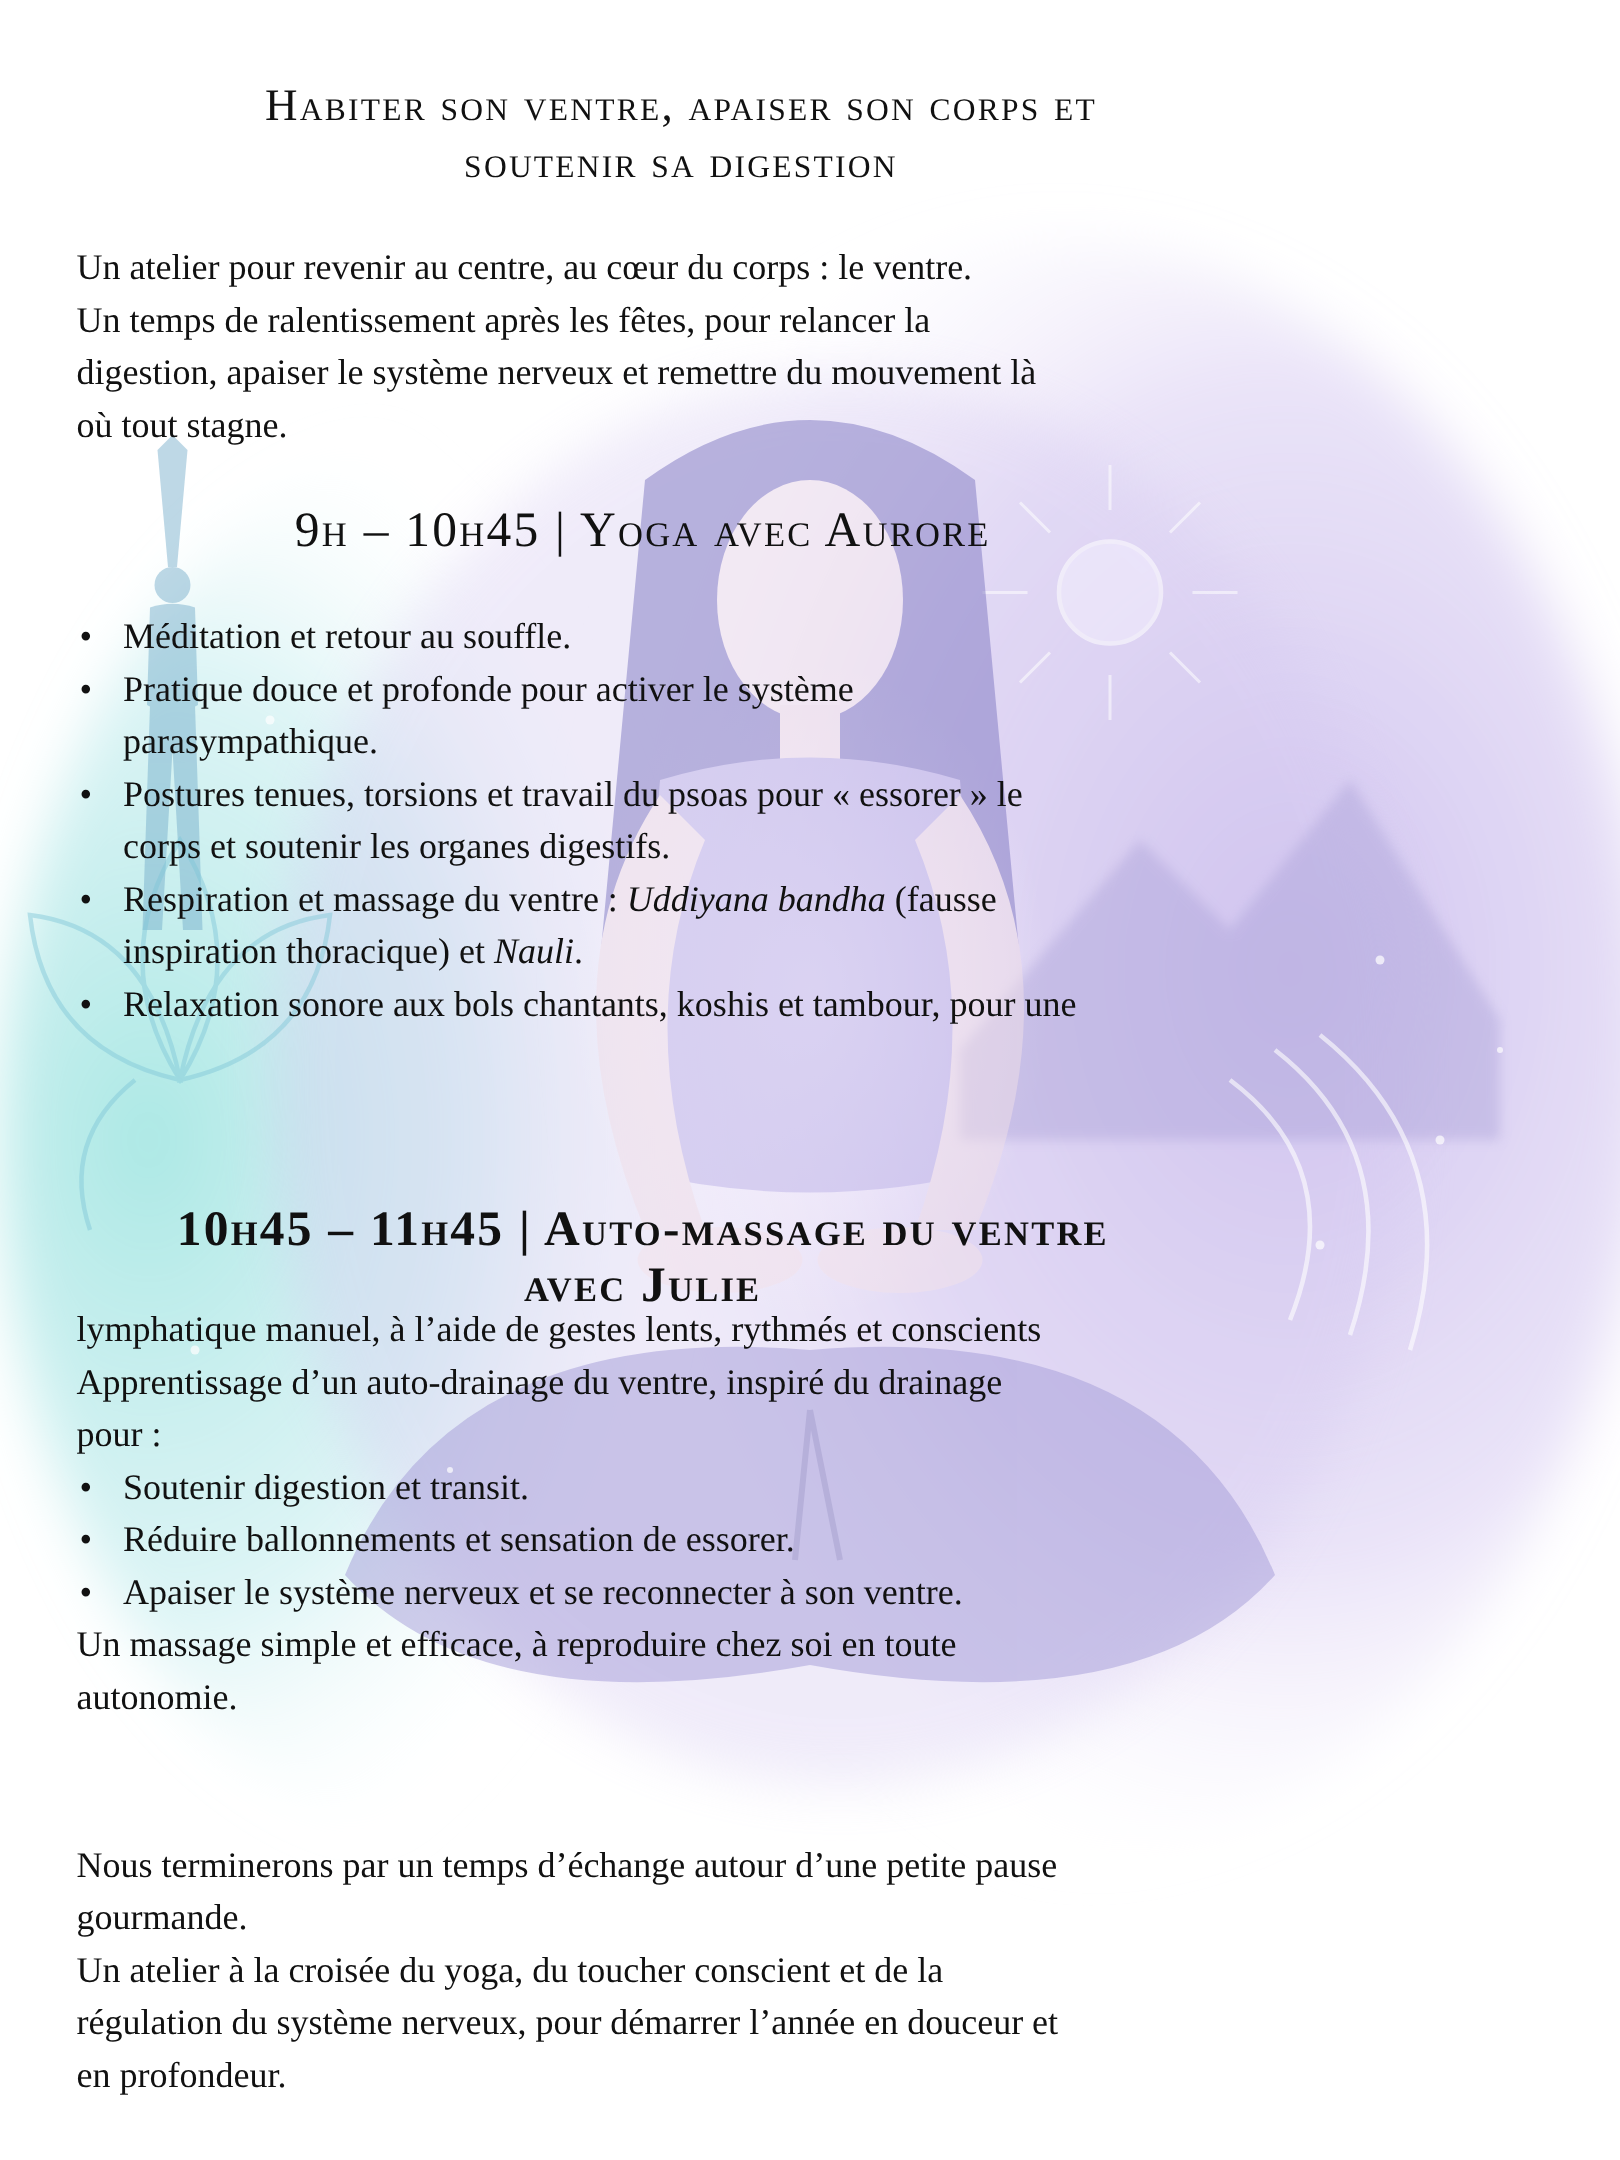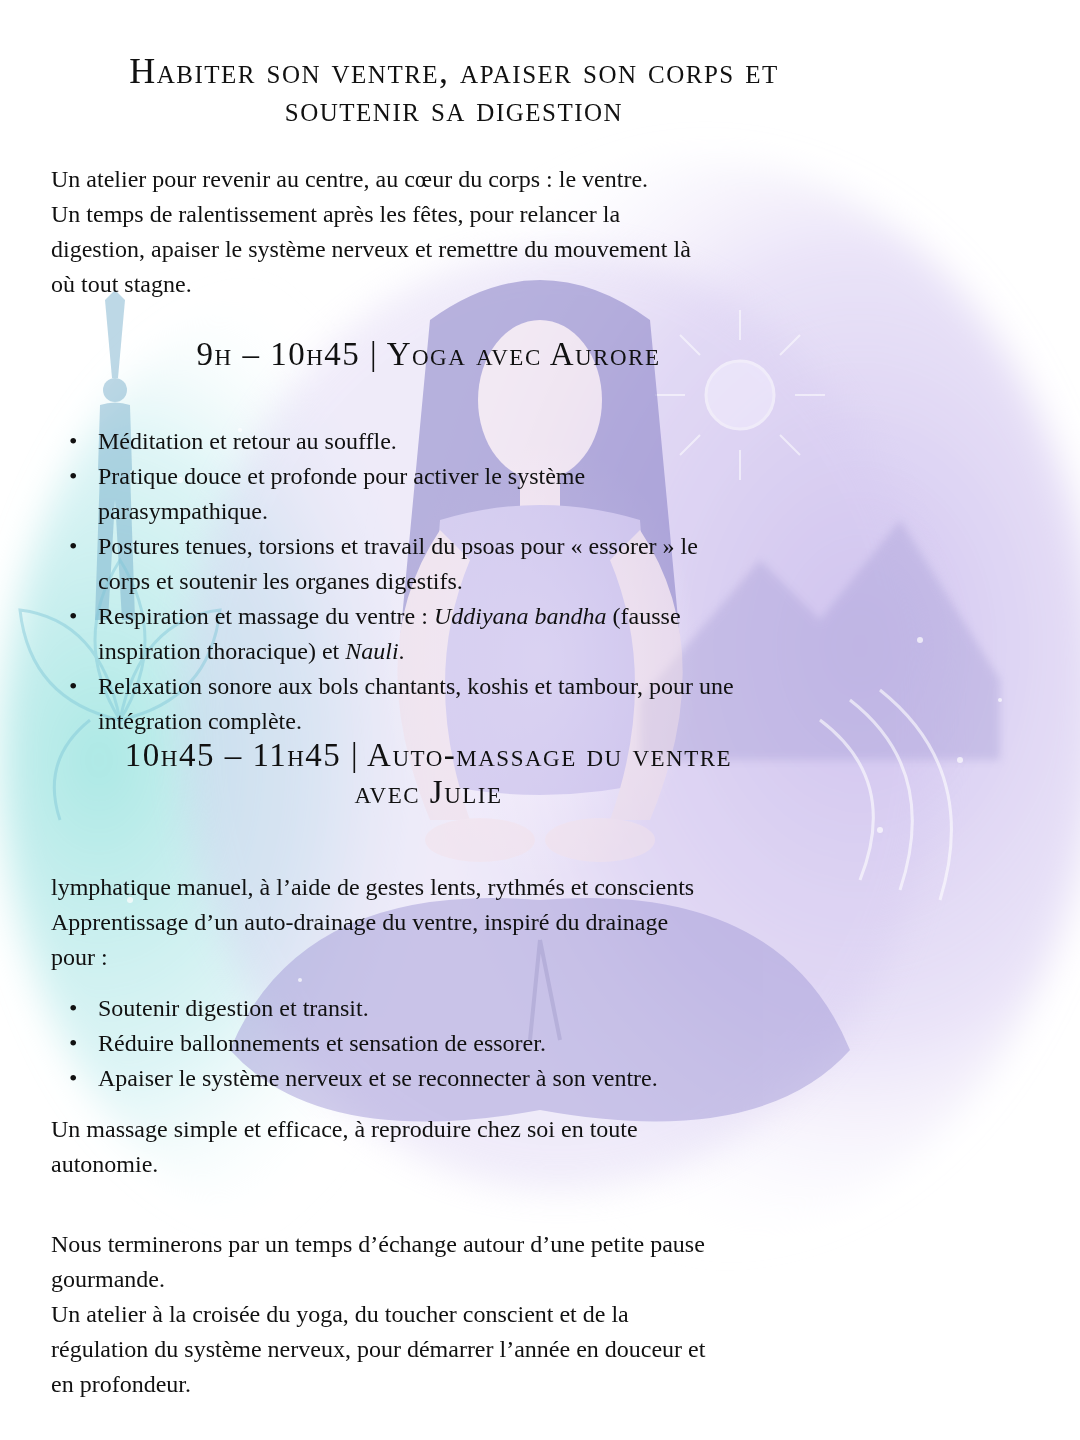--- a/index.html
+++ b/index.html
@@ -7,33 +7,33 @@
     width:1080px; height:1440px; position:relative; overflow:hidden;
     background:#ffffff;
     font-family:"Liberation Serif", "DejaVu Serif", serif;
     color:#111;
   }
   .bg { position:absolute; inset:0; z-index:0; }
   .content { position:absolute; inset:0; z-index:2; }
   .title {
     position:absolute; left:0; width:908px; top:52px;
     text-align:center; font-variant:small-caps; letter-spacing:1.5px;
-    font-size:36px; line-height:38px; font-weight:normal;
+    font-size:30px; line-height:38px; font-weight:normal;
     font-family:"Liberation Serif", "DejaVu Serif", serif;
   }
   .para {
     position:absolute; left:51px; width:985px;
     font-size:24px; line-height:35px;
   }
   .h2 {
     position:absolute; left:0; width:857px; text-align:center;
     font-variant:small-caps; letter-spacing:1.5px;
     font-size:33px; line-height:37px;
   }
-  ul.bullets { list-style:none; margin:16px; padding:0; }
+  ul.bullets { list-style:none; margin:0; padding:0; }
   ul.bullets li { position:relative; padding-left:31px; }
   ul.bullets li::before {
     content:"\2022"; position:absolute; left:2px; top:0;
   }
   em { font-style:italic; }
 </style>
 </head>
 <body>
 
 <svg class="bg" width="1080" height="1440" viewBox="0 0 1080 1440">
@@ -163,26 +163,25 @@
       <li>
         <div>
           <span>Respiration et massage du ventre : </span><em>Uddiyana bandha</em><span> (fausse</span>
         </div>
         <div>
           <span>inspiration thoracique) et </span><em>Nauli</em><span>.</span>
         </div>
       </li>
       <li>
         <div>Relaxation sonore aux bols chantants, koshis et tambour, pour une</div>
-        <div>intégration complète.</div>
       </li>
     </ul>
   </div>
 
-  <h2 class="h2" style="top:737px; margin:0; font-weight:normal;">
+  <h2 class="h2" style="top:802px; margin:0; font-weight:bold;">
     <div>10h45 – 11h45 | Auto-massage du ventre</div>
     <div>avec Julie</div>
   </h2>
 
   <div class="para" style="top:870px;">
     <div>lymphatique manuel, à l’aide de gestes lents, rythmés et conscients</div>
     <div>Apprentissage d’un auto-drainage du ventre, inspiré du drainage</div>
     <div>pour :</div>
     <ul class="bullets">
       <li>Soutenir digestion et transit.</li>

